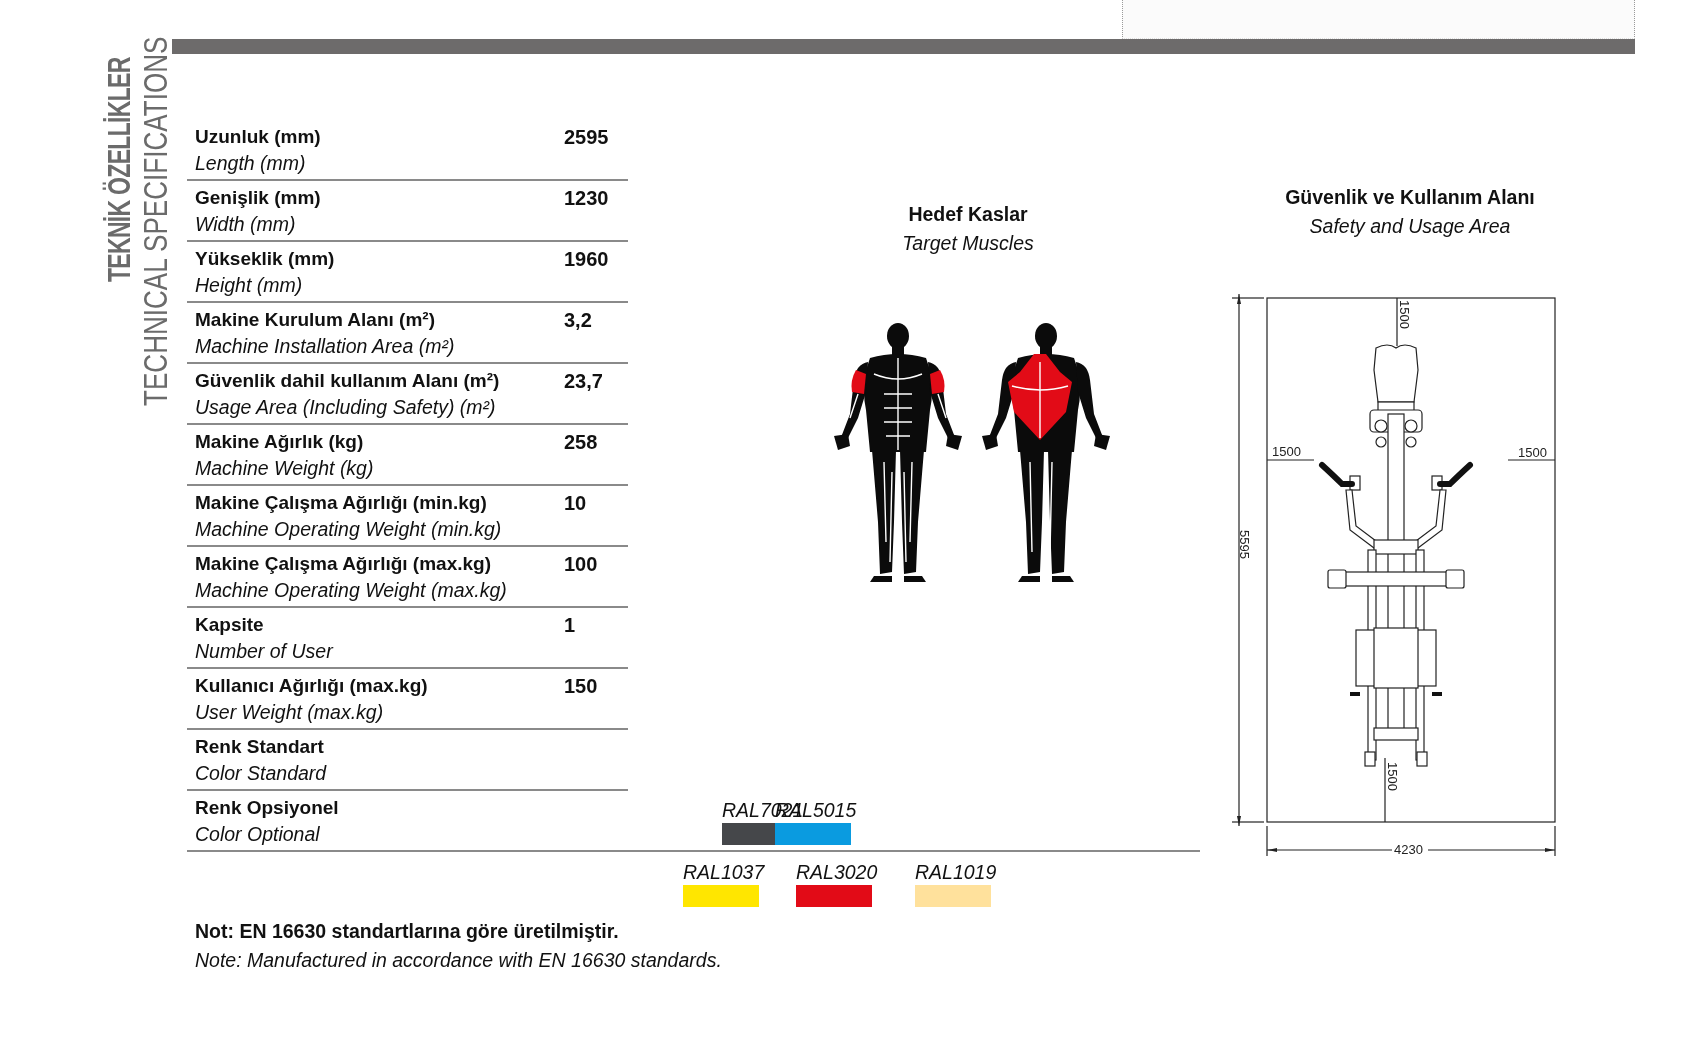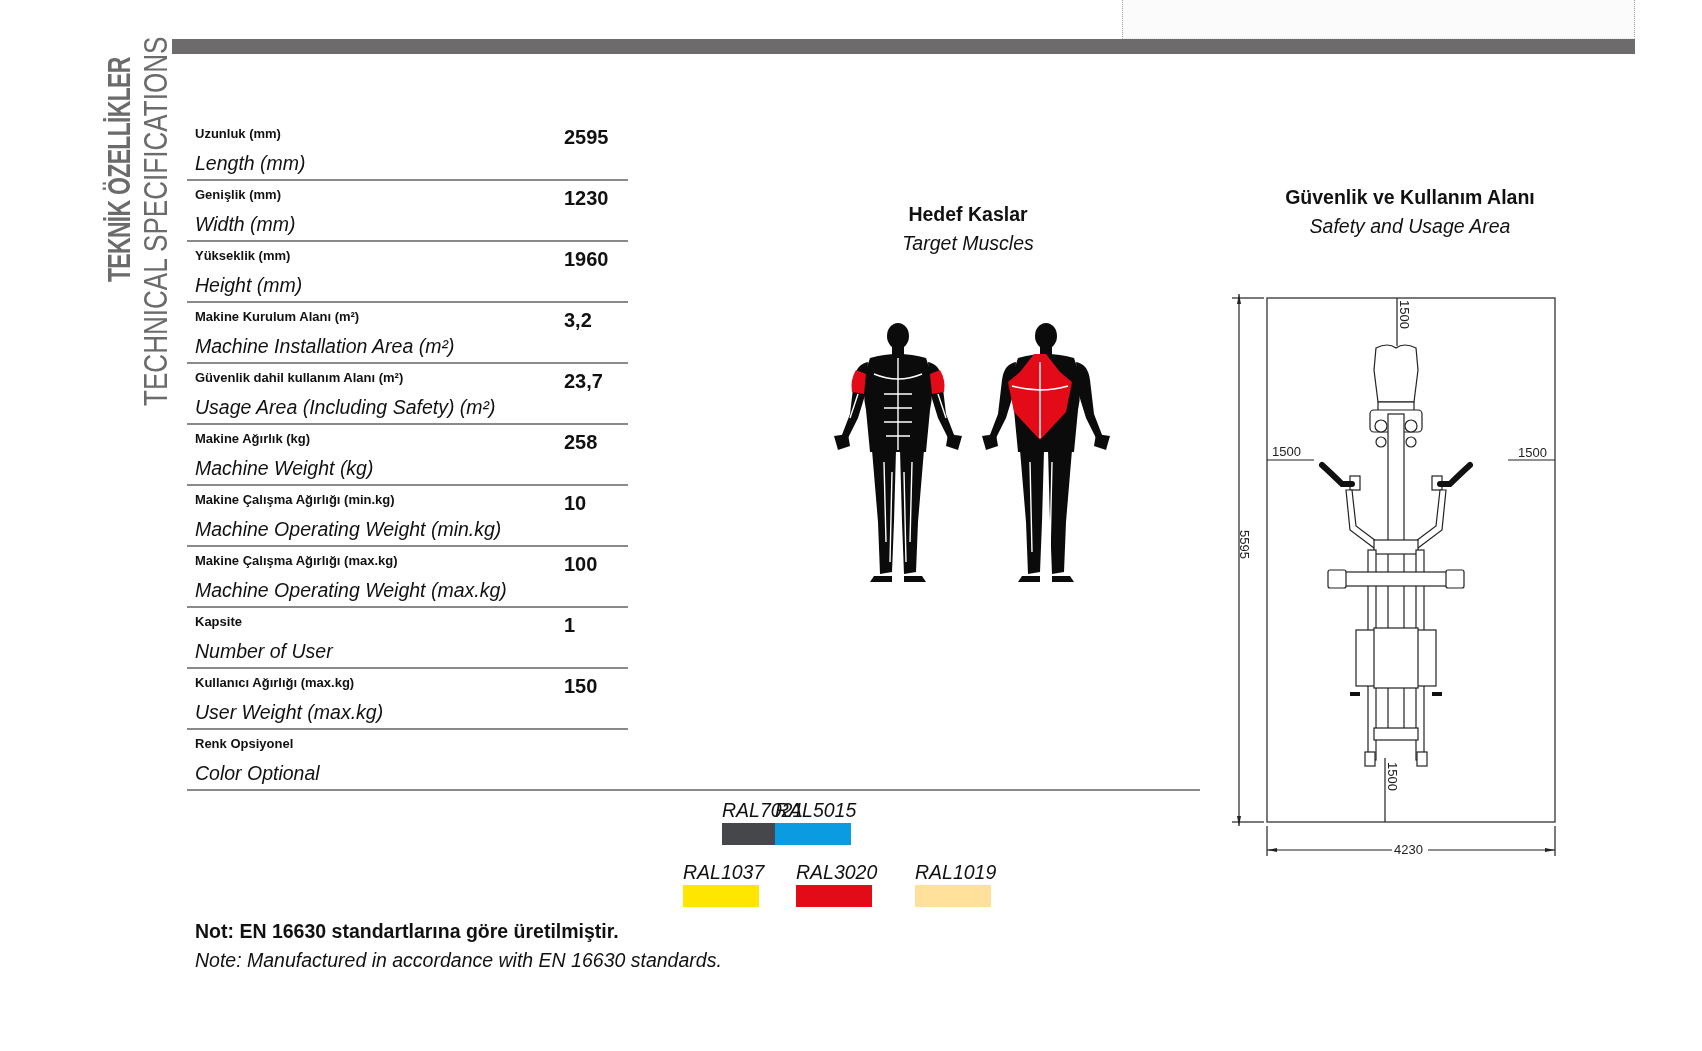--- a/index.html
+++ b/index.html
@@ -5,21 +5,21 @@
   html, body { margin:0; padding:0; background:#ffffff; }
   body { width:1702px; height:1051px; position:relative; overflow:hidden; font-family:"Liberation Sans", "DejaVu Sans", sans-serif; color:#111; }
   .abs { position:absolute; }
   .topbox { position:absolute; left:1122px; top:0; width:513px; height:39px; background:#fbfbfb; border-left:1px dotted #9a9a9a; border-right:1px dotted #9a9a9a; border-bottom:1px dotted #e0e0e0; box-sizing:border-box; }
   .topbar { position:absolute; left:172px; top:39px; width:1463px; height:15px; background:#6d6b6b; }
   .vtitle { position:absolute; transform-origin:left top; transform:rotate(-90deg); white-space:nowrap; color:#6b6b6b; }
   .vt-tr { left:101px; top:282px; font-family:"Liberation Sans", sans-serif; font-weight:bold; font-size:32px; letter-spacing:-1px; transform:rotate(-90deg) scaleX(0.72); transform-origin:left top; line-height:36px; }
   .vt-en { left:139px; top:406px; font-family:"Liberation Sans", sans-serif; font-weight:normal; font-size:33px; letter-spacing:0px; transform:rotate(-90deg) scaleX(0.79); transform-origin:left top; line-height:34px; }
   .spec-table { position:absolute; left:187px; top:120px; width:441px; }
   .row { position:relative; height:61px; border-bottom:2px solid #8a8a8a; box-sizing:border-box; }
-  .row .tr { position:absolute; left:8px; top:6px; font-size:13px; font-weight:bold; color:#111; white-space:nowrap; }
+  .row .tr { position:absolute; left:8px; top:6px; font-size:19px; font-weight:bold; color:#111; white-space:nowrap; }
   .row .en { position:absolute; left:8px; top:32px; font-size:19.5px; font-style:italic; color:#111; white-space:nowrap; }
   .row .val { position:absolute; left:377px; top:6px; font-size:20px; font-weight:bold; color:#111; }
   .wide-row { width:1013px; }
   .note { position:absolute; left:195px; top:920px; }
   .note .tr { font-size:19.5px; font-weight:bold; white-space:nowrap; }
   .note .en { font-size:19.5px; font-style:italic; margin-top:6px; white-space:nowrap; }
   .swatch { position:absolute; }
   .swatch .lbl { font-size:19.5px; font-style:italic; color:#111; height:22px; line-height:22px; }
   .swatch .chip { width:76px; height:22px; margin-top:2px; }
   .heading { position:absolute; text-align:center; }
@@ -79,20 +79,24 @@
   </div>
   <div class="row">
     <span class="tr">Kapsite</span>
     <span class="en">Number of User</span>
     <span class="val">1</span>
   </div>
   <div class="row">
     <span class="tr">Kullanıcı Ağırlığı (max.kg)</span>
     <span class="en">User Weight (max.kg)</span>
     <span class="val">150</span>
+  </div>
+  <div class="row">
+    <span class="tr">Renk Standart</span>
+    <span class="en">Color Standard</span>
   </div>
   <div class="row wide-row">
     <span class="tr">Renk Opsiyonel</span>
     <span class="en">Color Optional</span>
   </div>
 </div>
 
 <div class="swatch" style="left:683px; top:799px;margin-left:39px;">
   <div class="lbl">RAL7021</div>
   <div class="chip" style="background:#45474a;"></div>

